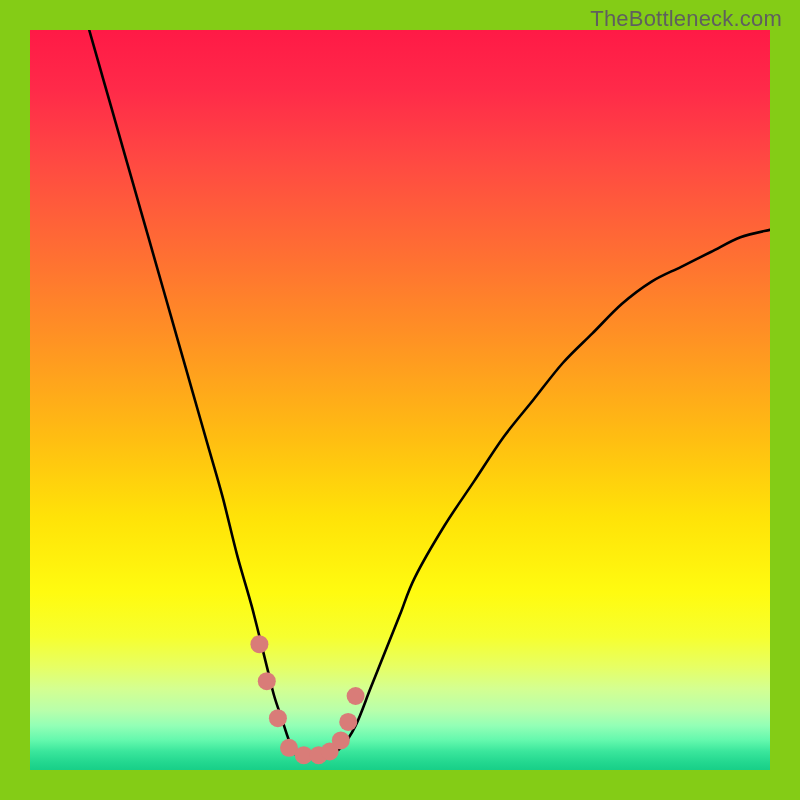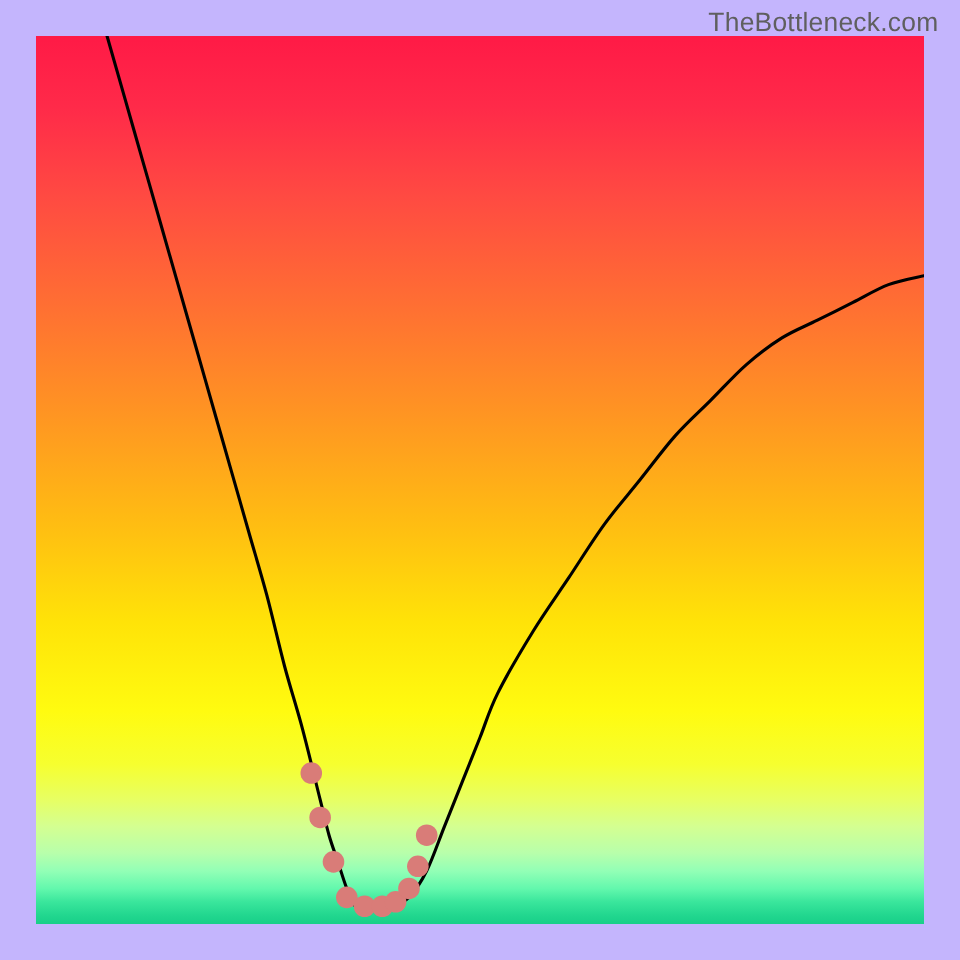--- a/index.html
+++ b/index.html
@@ -10,21 +10,21 @@
     background: #000;
     overflow: hidden;
     font-family: Arial, Helvetica, sans-serif;
   }
   .frame {
     position: absolute;
     top: 0;
     left: 0;
     width: 800px;
     height: 800px;
-    background: #c4b5fd;
+    background: #84cc16;
   }
   .plot-area {
     position: absolute;
     top: 30px;
     left: 30px;
     width: 740px;
     height: 740px;
     overflow: hidden;
   }
   .gradient {

